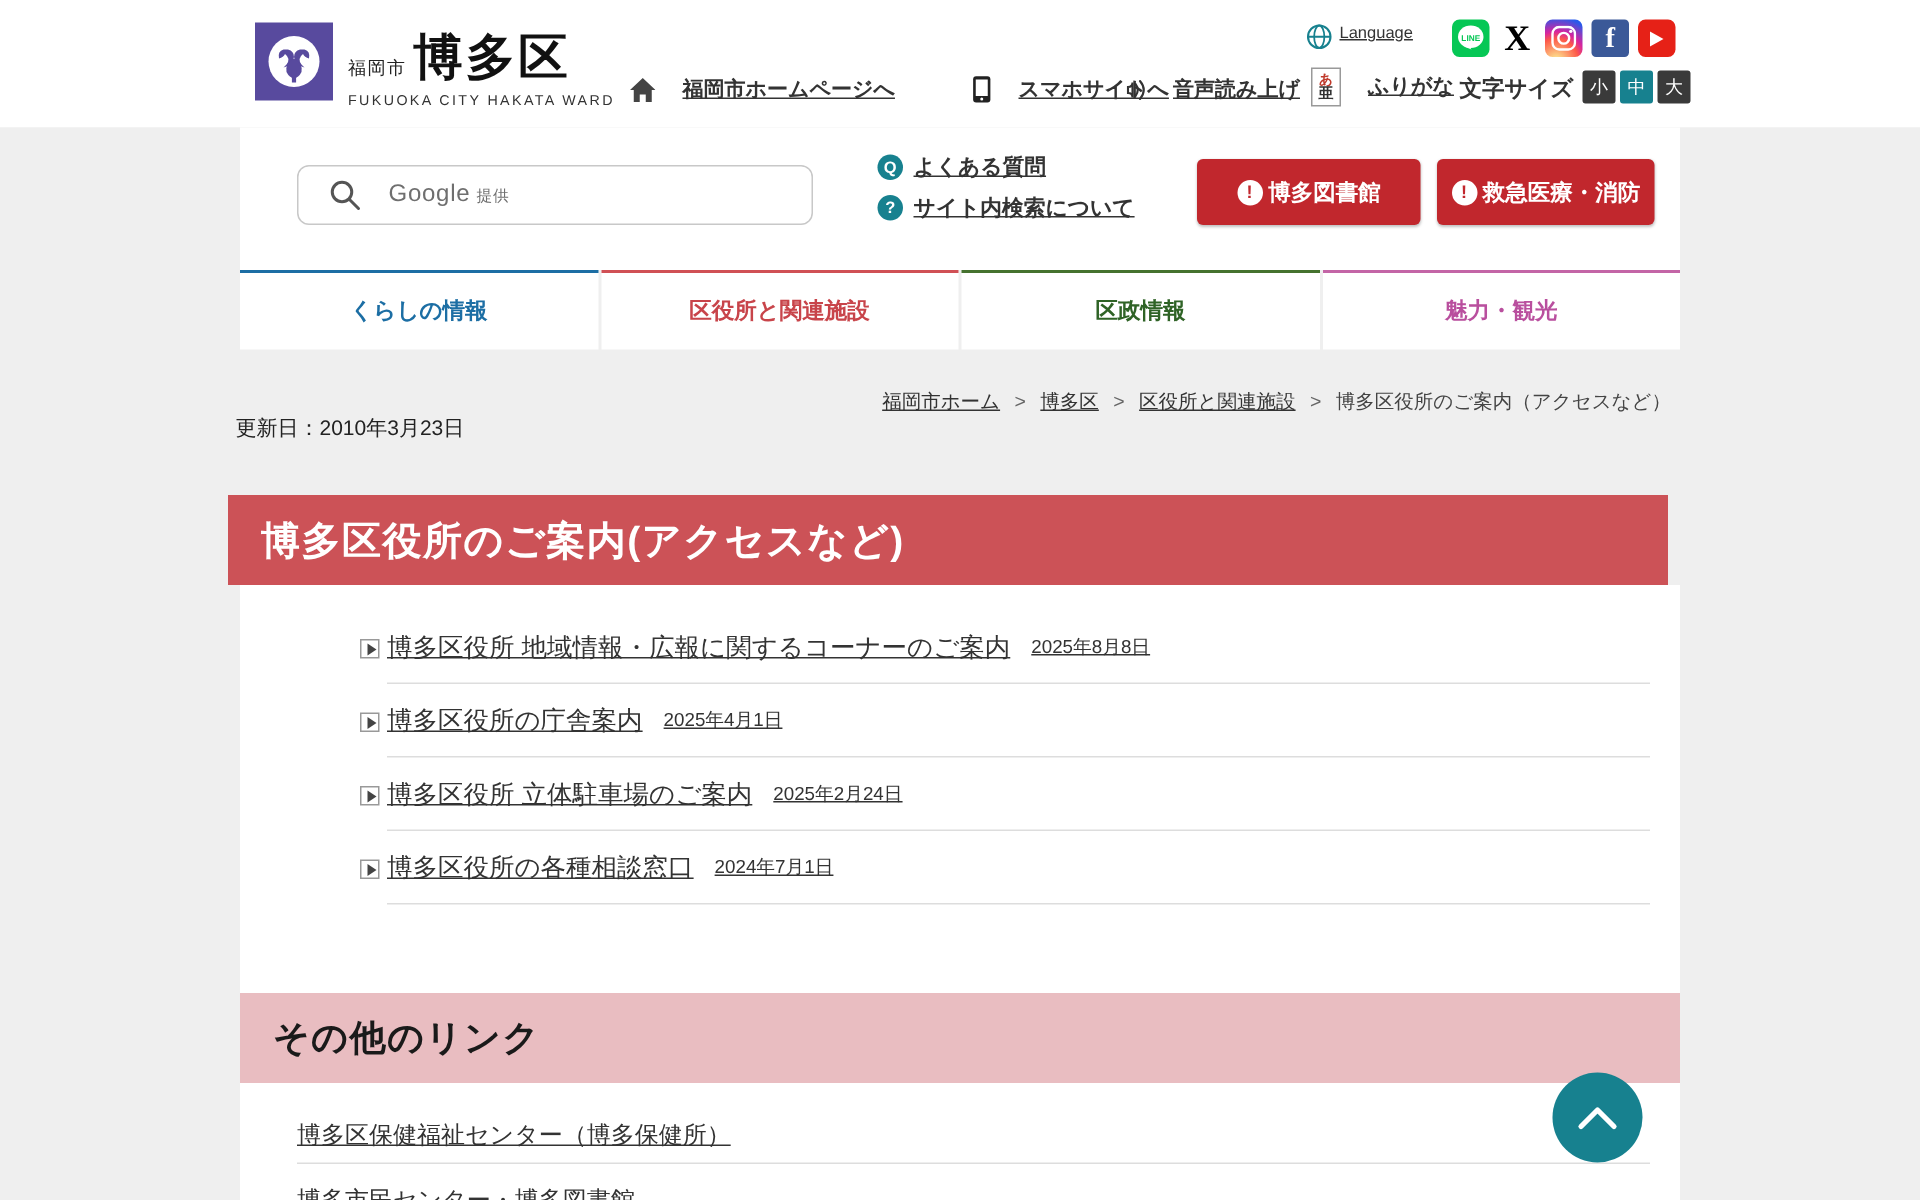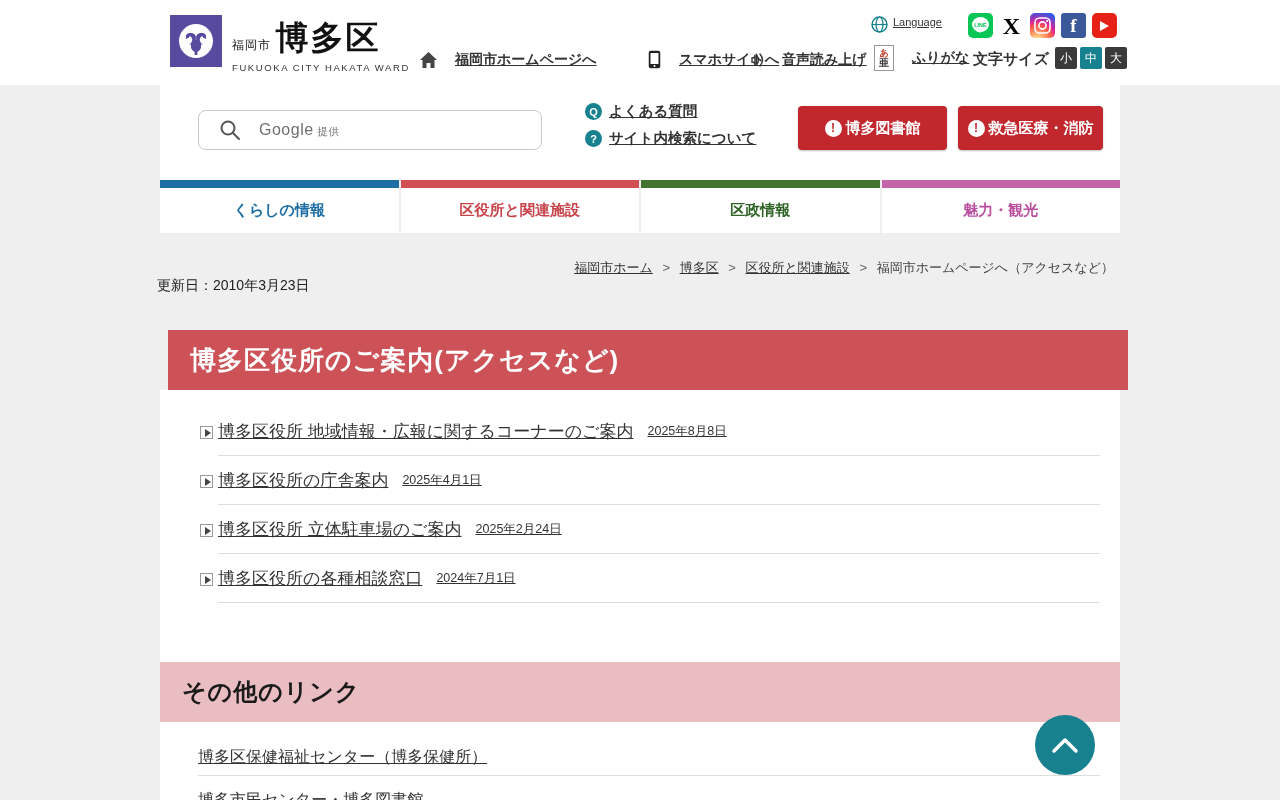--- a/index.html
+++ b/index.html
@@ -50,35 +50,35 @@
   .search-ph .prov{font-size:10.5px;margin-left:4px;}
   .qlinks{position:absolute;left:425px;top:17px;display:flex;flex-direction:column;gap:8px;}
   .qlink{display:flex;align-items:center;gap:7px;font-size:14.5px;font-weight:bold;}
   .qlink a{color:#333;text-decoration:underline;}
   .circle-ico{width:17px;height:17px;border-radius:50%;background:var(--teal);color:#fff;font-size:11px;font-weight:bold;display:flex;align-items:center;justify-content:center;flex:0 0 auto;}
   .alert-btn{position:absolute;top:21px;height:44px;background:var(--alert-red);border-radius:4px;color:#fff;font-size:15px;font-weight:bold;display:flex;align-items:center;justify-content:center;gap:4px;cursor:pointer;box-shadow:0 1px 2px rgba(0,0,0,.25);}
   .excl{width:17px;height:17px;border-radius:50%;background:#fff;color:var(--alert-red);font-size:12px;font-weight:bold;display:flex;align-items:center;justify-content:center;}
 
   
   .nav{position:absolute;left:160px;top:180px;width:960px;height:53px;display:flex;gap:2px;background:var(--pagebg);}
-  .tab{flex:1;background:#fff;border-top:8px solid #a16207;display:flex;align-items:center;justify-content:center;font-size:15px;font-weight:bold;cursor:pointer;}
+  .tab{flex:1;background:#fff;border-top:2px solid #a16207;display:flex;align-items:center;justify-content:center;font-size:15px;font-weight:bold;cursor:pointer;}
   .tab.t0{border-top-color:var(--nav-blue);color:var(--nav-blue);}
   .tab.t1{border-top-color:var(--nav-red);color:#c8444a;}
   .tab.t2{border-top-color:var(--nav-green);color:#2f6326;}
   .tab.t3{border-top-color:var(--nav-pink);color:#b94f9e;}
 
   
   .breadcrumb{position:absolute;left:160px;top:259px;width:960px;text-align:right;font-size:13px;color:#444;padding-right:6px;}
   .breadcrumb a{color:#333;text-decoration:underline;}
   .bc-sep{margin:0 6px;color:#666;}
   .updated{position:absolute;left:157px;top:277px;font-size:14px;color:#222;}
 
   
-  .title-banner{position:absolute;left:168px;top:330px;width:960px;height:60px;background:var(--banner-red);color:#fff;font-size:26px;font-weight:bold;display:flex;align-items:center;padding-left:22px;letter-spacing:1px;}
-  .list-block{position:absolute;left:160px;top:390px;width:960px;height:272px;background:#fff;padding-top:17px;}
+  .title-banner{position:absolute;left:152px;top:330px;width:960px;height:60px;background:var(--banner-red);color:#fff;font-size:26px;font-weight:bold;display:flex;align-items:center;padding-left:22px;letter-spacing:1px;}
+  .list-block{position:absolute;left:160px;top:390px;width:960px;height:272px;background:#fff;padding-top:17px;padding-left:40px;}
   .list-item{position:relative;margin:0 20px 0 58px;height:49px;border-bottom:1px solid #ddd;display:flex;align-items:center;gap:14px;}
   .tri-box{position:absolute;left:-18px;top:19px;width:13px;height:13px;border:1px solid #999;display:flex;align-items:center;justify-content:center;background:#fff;}
   .tri-box::after{content:"";width:0;height:0;border-left:6px solid #444;border-top:4px solid transparent;border-bottom:4px solid transparent;margin-left:2px;}
   .list-item a.main-link{font-size:17px;text-decoration:underline;color:#333;}
   .list-item a.date-link{font-size:12.5px;text-decoration:underline;color:#333;}
   .pink-banner{position:absolute;left:160px;top:662px;width:960px;height:60px;background:var(--banner-pink);color:#1a1a1a;font-size:24px;font-weight:bold;display:flex;align-items:center;padding-left:22px;letter-spacing:1px;}
   .other-block{position:absolute;left:160px;top:722px;width:960px;height:78px;background:#fff;}
   .other-link{position:absolute;left:38px;font-size:16px;text-decoration:underline;color:#333;}
   .other-sep{position:absolute;left:38px;right:20px;top:53px;border-bottom:1px solid #ddd;}
 
@@ -221,21 +221,21 @@
   <div class="tab t3">魅力・観光</div>
 </div>
 
 <div class="breadcrumb">
   <a href="#">福岡市ホーム</a>
   <span class="bc-sep">&gt;</span>
   <a href="#">博多区</a>
   <span class="bc-sep">&gt;</span>
   <a href="#">区役所と関連施設</a>
   <span class="bc-sep">&gt;</span>
-  <span>福岡市ホームページへ（アクセスなど）</span>
+  <span>博多区役所のご案内（アクセスなど）</span>
 </div>
 <div class="updated">更新日：2010年3月23日</div>
 
 <div class="title-banner">博多区役所のご案内(アクセスなど)</div>
 
 <div class="list-block">
   <div class="list-item">
     <span class="tri-box"></span>
     <a href="#" class="main-link">博多区役所 地域情報・広報に関するコーナーのご案内</a>
     <a href="#" class="date-link">2025年8月8日</a>

